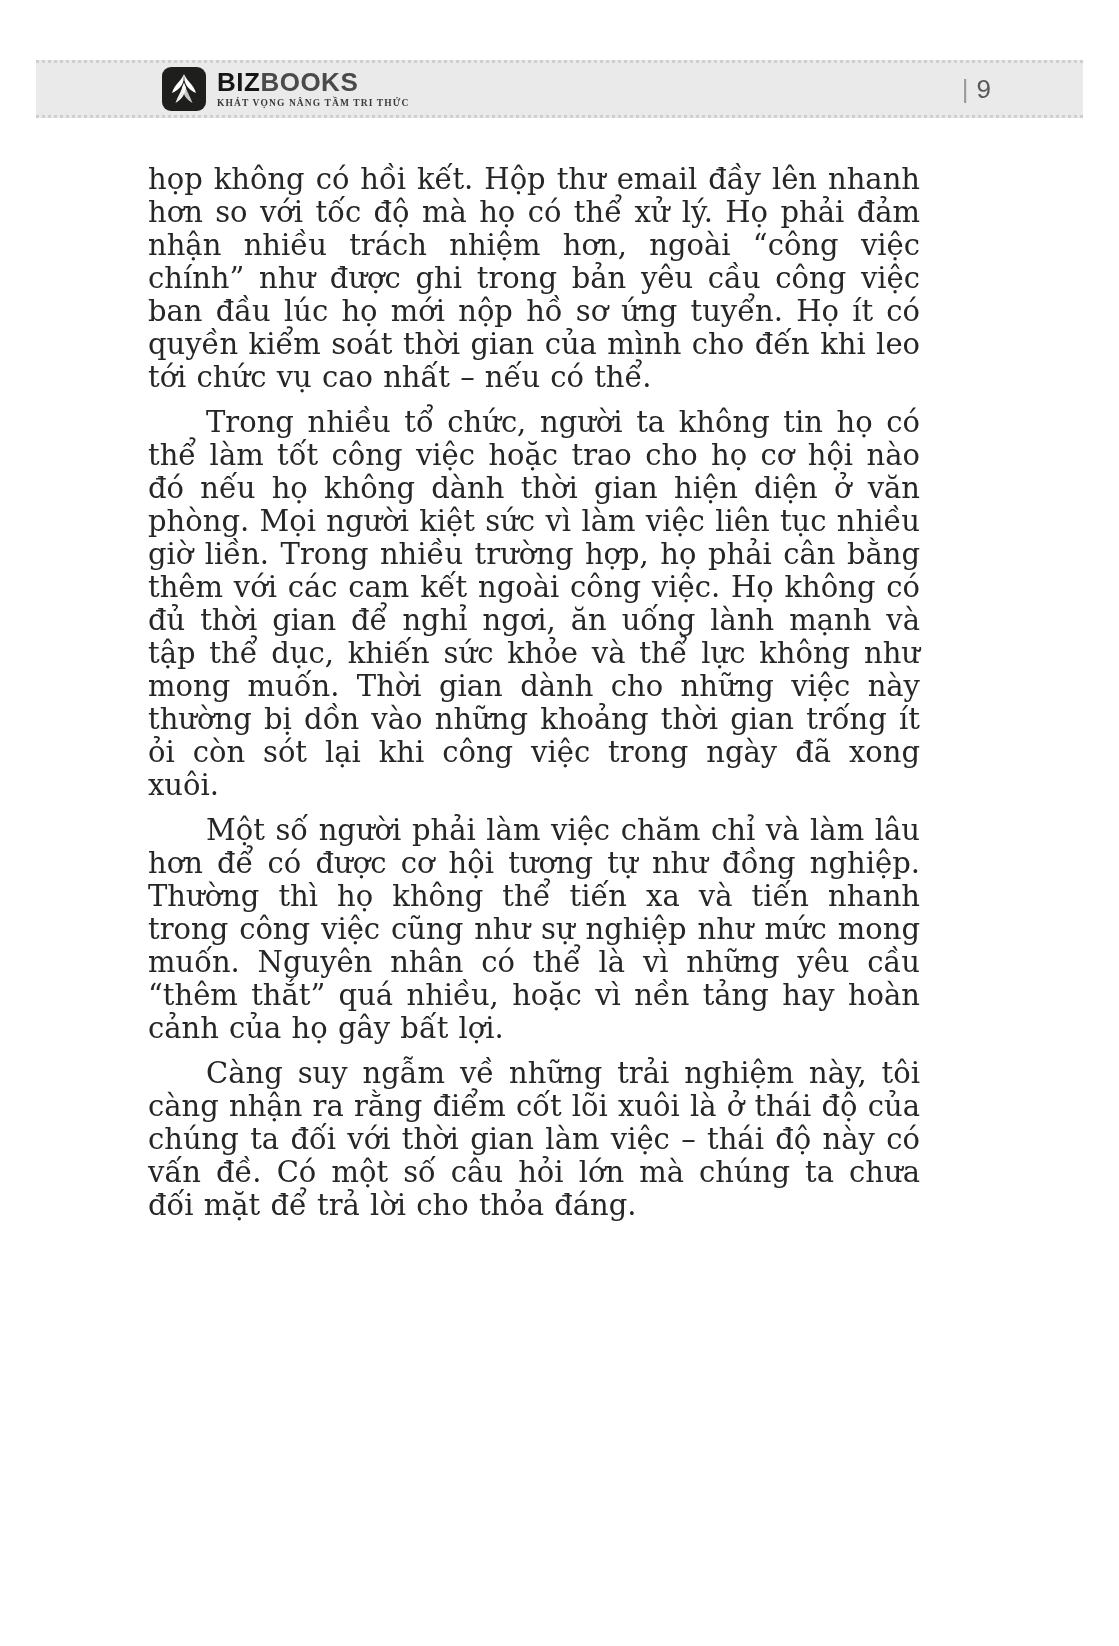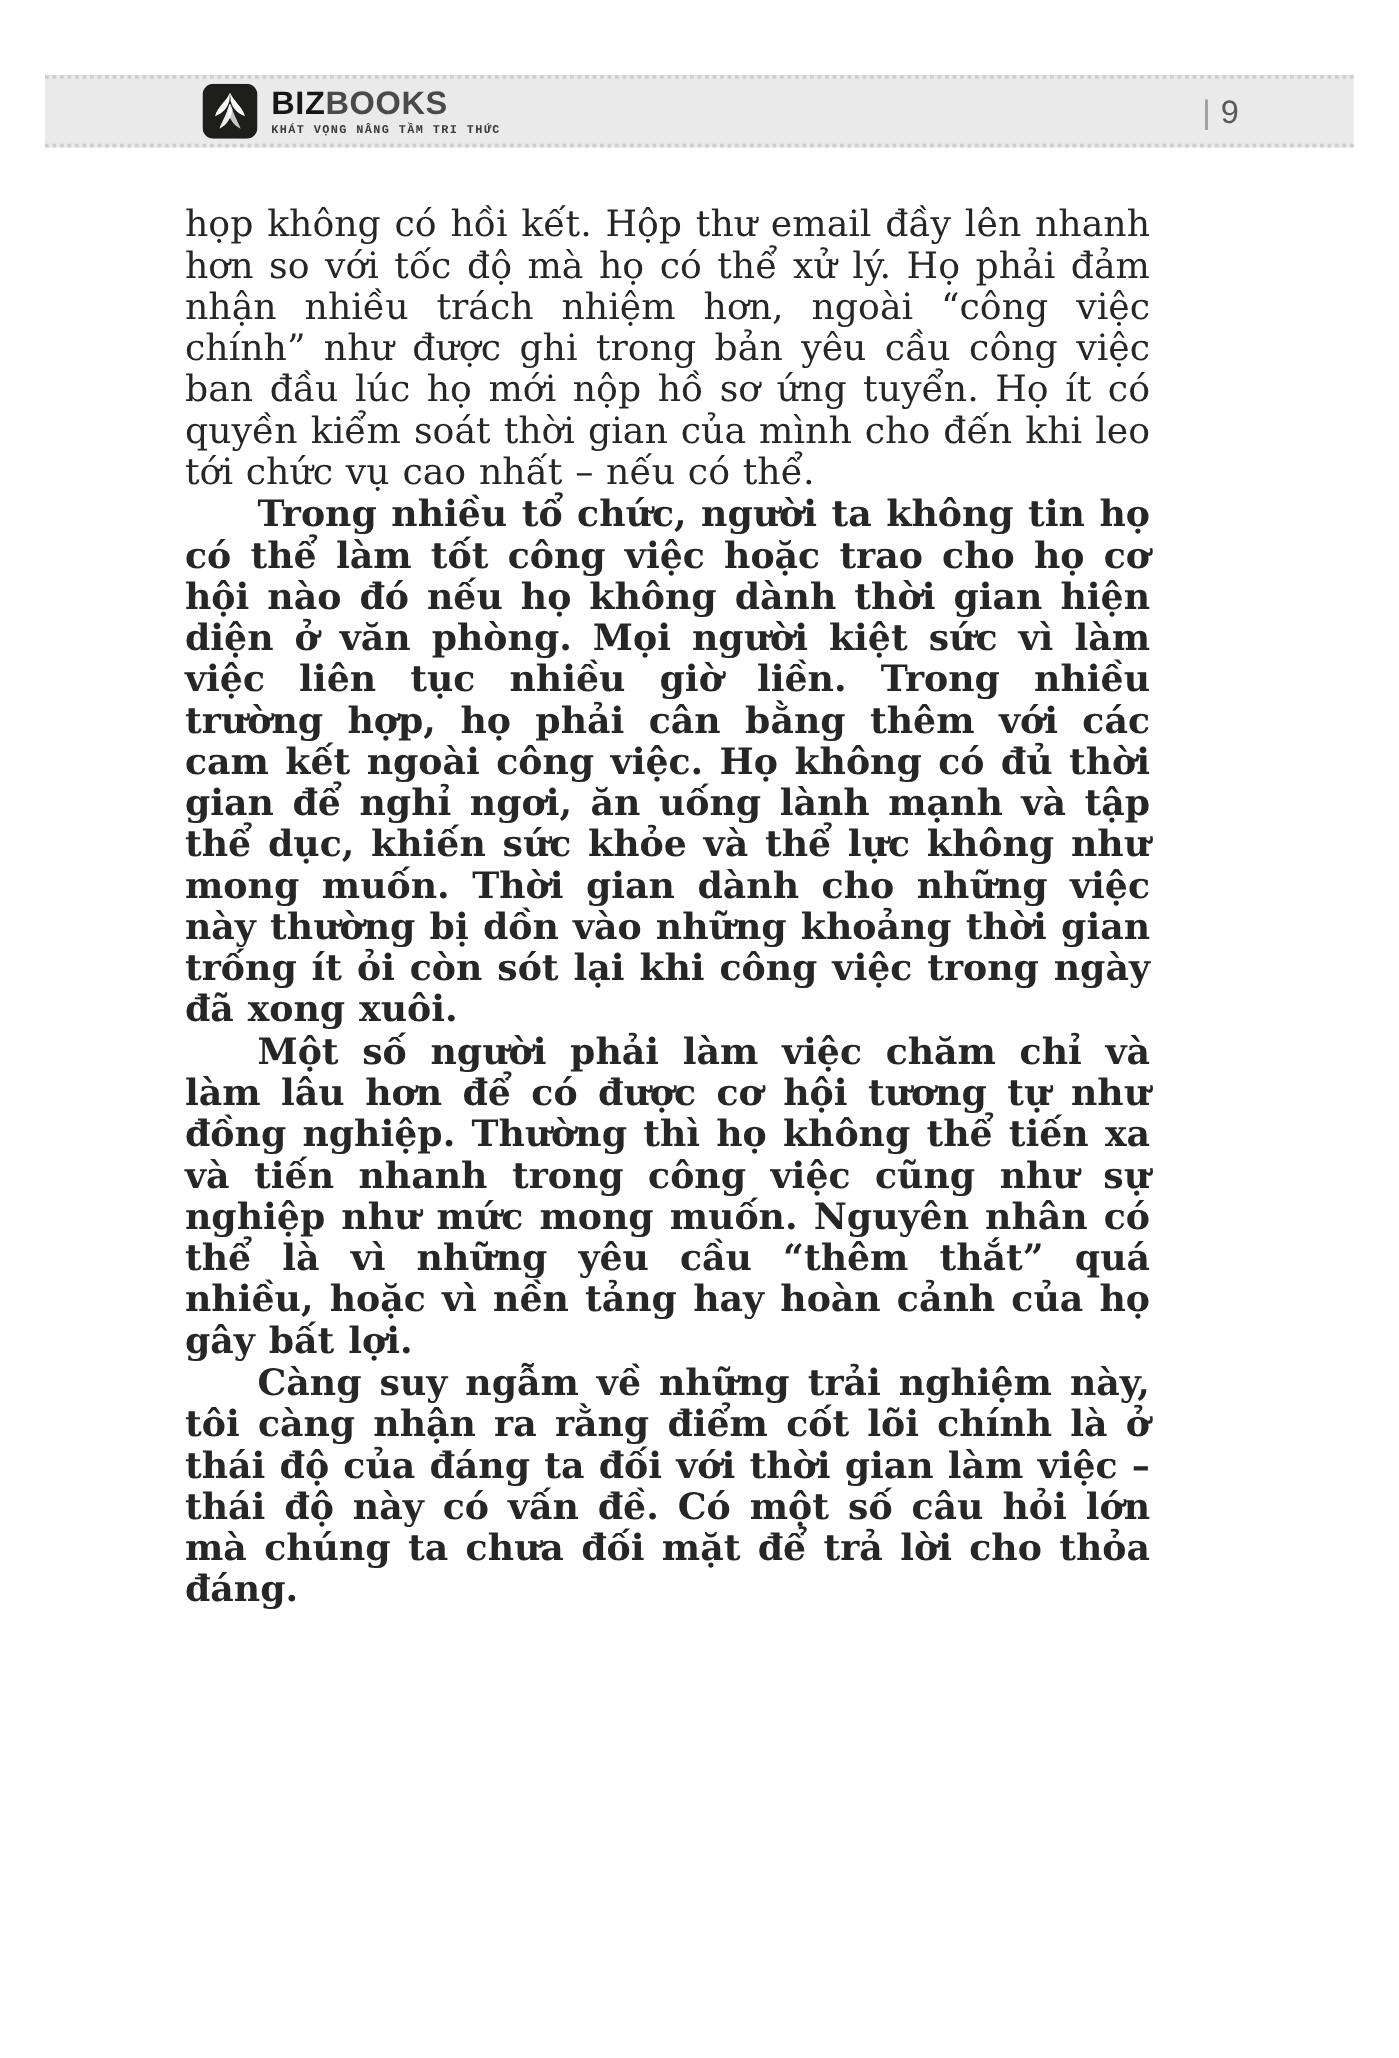--- a/index.html
+++ b/index.html
@@ -49,21 +49,21 @@
     font-size: 26px;
     font-weight: 800;
     letter-spacing: 0.5px;
     color: #161616;
   }
   .brand-name .books {
     font-weight: 700;
     color: #4a4a4a;
   }
   .tagline {
-    font-family: Liberation Mono, monospace;
+    font-family: Liberation Serif, serif;
     font-size: 9.5px;
     font-weight: 700;
     letter-spacing: 1.1px;
     color: #3b3b3b;
     margin-top: 4px;
     white-space: nowrap;
   }
   .page-num {
     font-family: "Liberation Sans", sans-serif;
     font-size: 26px;
@@ -82,21 +82,21 @@
     top: 163px;
     left: 148px;
     width: 772px;
     color: #262626;
     font-size: 29px;
     line-height: 33px;
     text-align: justify;
     word-spacing: 1px;
   }
   .content p.para { margin: 0; }
-  .content p.para + p.para { margin-top: 1px; font-weight: bold; }
+  .content p.para + p.para { margin-top: 12px; }
   .content p.para.indent { text-indent: 58px; }
 </style>
 </head>
 <body>
 
 <div class="page">
 
   <header class="band">
     <div class="brand">
       <span class="logo">
@@ -113,16 +113,16 @@
         <div class="tagline">KHÁT VỌNG NÂNG TẦM TRI THỨC</div>
       </div>
     </div>
     <div class="page-num"><span class="bar">|</span><span>9</span></div>
   </header>
 
   <main class="content">
     <p class="para">họp không có hồi kết. Hộp thư email đầy lên nhanh hơn so với tốc độ mà họ có thể xử lý. Họ phải đảm nhận nhiều trách nhiệm hơn, ngoài “công việc chính” như được ghi trong bản yêu cầu công việc ban đầu lúc họ mới nộp hồ sơ ứng tuyển. Họ ít có quyền kiểm soát thời gian của mình cho đến khi leo tới chức vụ cao nhất – nếu có thể.</p>
     <p class="para indent">Trong nhiều tổ chức, người ta không tin họ có thể làm tốt công việc hoặc trao cho họ cơ hội nào đó nếu họ không dành thời gian hiện diện ở văn phòng. Mọi người kiệt sức vì làm việc liên tục nhiều giờ liền. Trong nhiều trường hợp, họ phải cân bằng thêm với các cam kết ngoài công việc. Họ không có đủ thời gian để nghỉ ngơi, ăn uống lành mạnh và tập thể dục, khiến sức khỏe và thể lực không như mong muốn. Thời gian dành cho những việc này thường bị dồn vào những khoảng thời gian trống ít ỏi còn sót lại khi công việc trong ngày đã xong xuôi.</p>
     <p class="para indent">Một số người phải làm việc chăm chỉ và làm lâu hơn để có được cơ hội tương tự như đồng nghiệp. Thường thì họ không thể tiến xa và tiến nhanh trong công việc cũng như sự nghiệp như mức mong muốn. Nguyên nhân có thể là vì những yêu cầu “thêm thắt” quá nhiều, hoặc vì nền tảng hay hoàn cảnh của họ gây bất lợi.</p>
-    <p class="para indent">Càng suy ngẫm về những trải nghiệm này, tôi càng nhận ra rằng điểm cốt lõi chính là ở thái độ của đáng ta đối với thời gian làm việc – thái độ này có vấn đề. Có một số câu hỏi lớn mà chúng ta chưa đối mặt để trả lời cho thỏa đáng.</p>
+    <p class="para indent">Càng suy ngẫm về những trải nghiệm này, tôi càng nhận ra rằng điểm cốt lõi xuôi là ở thái độ của chúng ta đối với thời gian làm việc – thái độ này có vấn đề. Có một số câu hỏi lớn mà chúng ta chưa đối mặt để trả lời cho thỏa đáng.</p>
   </main>
 
 </div>
 
 </body></html>

